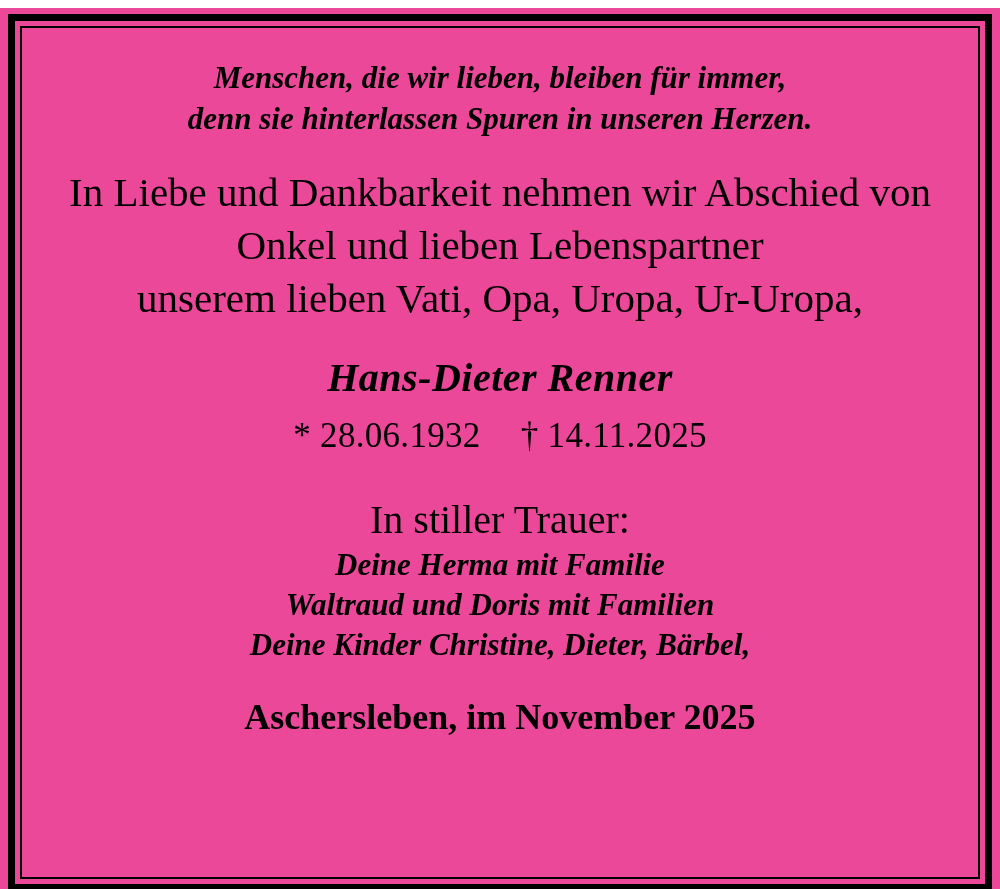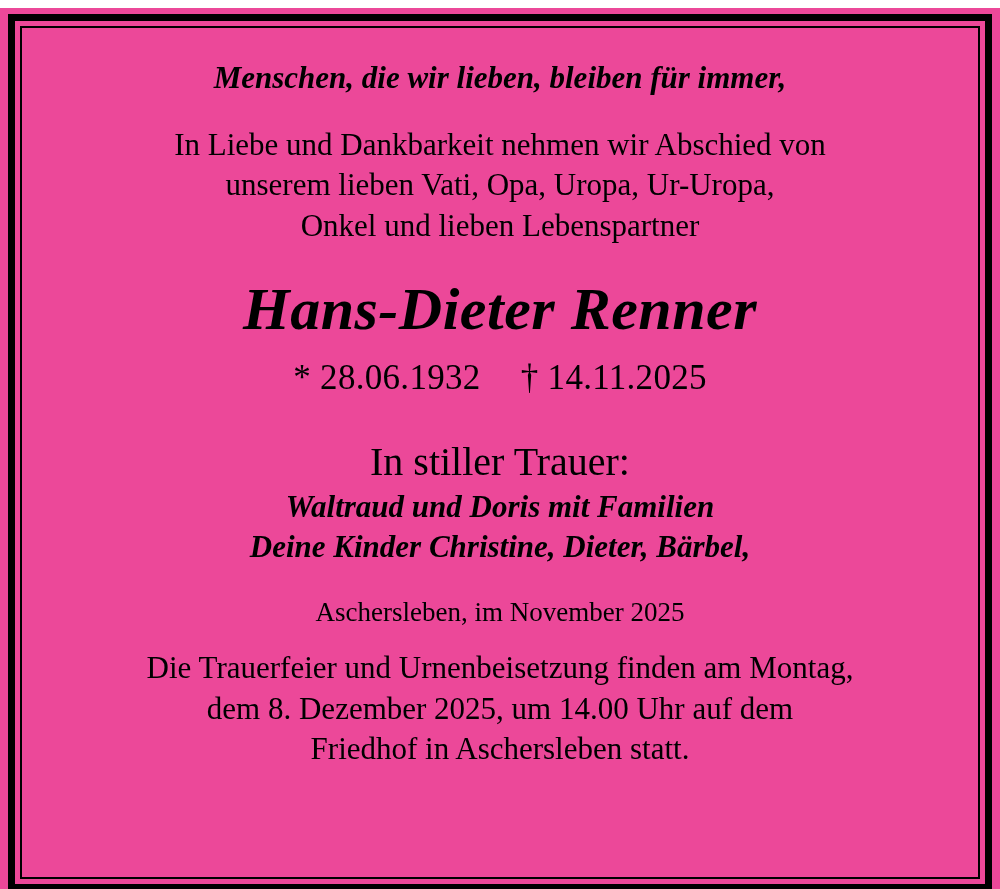--- a/index.html
+++ b/index.html
@@ -56,31 +56,31 @@
     font-style: italic;
     font-weight: bold;
     font-size: 31px;
     line-height: 1.32;
     margin-top: 22px;
   }
   .verse div {
     white-space: nowrap;
   }
   .intro {
-    font-size: 31px;
+    font-size: 41px;
     line-height: 1.30;
     margin-top: 26px;
   }
   .intro div {
     white-space: nowrap;
   }
   .name {
     font-style: italic;
     font-weight: bold;
-    font-size: 60px;
+    font-size: 40px;
     line-height: 1.1;
     margin-top: 30px;
     letter-spacing: 0.5px;
   }
   .dates {
     font-size: 35px;
     margin-top: 16px;
     letter-spacing: 0.3px;
   }
   .dates .gap {
@@ -95,22 +95,23 @@
     font-style: italic;
     font-weight: bold;
     font-size: 31px;
     line-height: 1.30;
     margin-top: 2px;
   }
   .mourners div {
     white-space: nowrap;
   }
   .place-date {
-    font-size: 27px;
+    font-size: 36px;
     margin-top: 30px;
+    font-weight: bold;
   }
   .ceremony {
     font-size: 31px;
     line-height: 1.30;
     margin-top: 20px;
   }
   .ceremony div {
     white-space: nowrap;
   }
 </style>
@@ -118,47 +119,44 @@
 <body>
 
 <div class="obituary">
   <div class="outer-border"></div>
   <div class="inner-border"></div>
 
   <div class="content">
 
     <div class="verse">
       <div>Menschen, die wir lieben, bleiben für immer,</div>
+      <div>denn sie hinterlassen Spuren in unseren Herzen.</div>
     </div>
 
     <div class="intro">
       <div>In Liebe und Dankbarkeit nehmen wir Abschied von</div>
+      <div>Onkel und lieben Lebenspartner</div>
       <div>unserem lieben Vati, Opa, Uropa, Ur-Uropa,</div>
-      <div>Onkel und lieben Lebenspartner</div>
     </div>
 
     <div class="name">Hans-Dieter Renner</div>
 
     <div class="dates">
       <span>*</span>
       <span>28.06.1932</span>
       <span class="gap"></span>
       <span>†</span>
       <span>14.11.2025</span>
     </div>
 
     <div class="mourning-head">In stiller Trauer:</div>
 
     <div class="mourners">
+      <div>Deine Herma mit Familie</div>
       <div>Waltraud und Doris mit Familien</div>
       <div>Deine Kinder Christine, Dieter, Bärbel,</div>
     </div>
 
     <div class="place-date">Aschersleben, im November 2025</div>
 
-    <div class="ceremony">
-      <div>Die Trauerfeier und Urnenbeisetzung finden am Montag,</div>
-      <div>dem 8. Dezember 2025, um 14.00 Uhr auf dem</div>
-      <div>Friedhof in Aschersleben statt.</div>
-    </div>
 
   </div>
 </div>
 
 </body></html>

